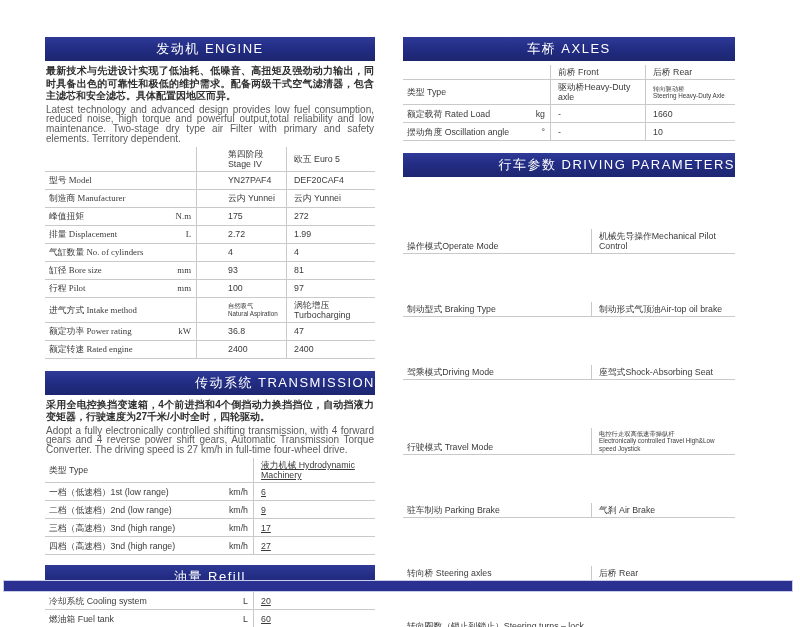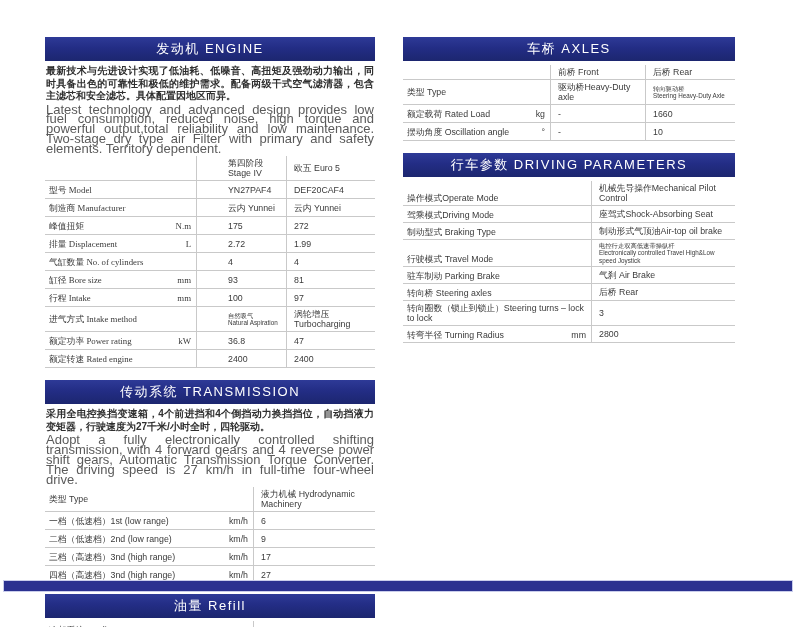--- a/index.html
+++ b/index.html
@@ -24,21 +24,21 @@
     font-weight: 400;
     background: linear-gradient(180deg, #2e3a97 0%, #232d85 45%, #1c266f 100%);
   }
   .desc { margin: 4px 1px 3px 1px; }
   .desc .zh {
     font-size: 10px; line-height: 12.5px;
     font-weight: 700; color: #2f2f2f;
     text-align: justify;
   }
   .desc .en {
-    font-size: 13px; line-height: 9.8px;
+    font-size: 10px; line-height: 9.8px;
     color: #5a5a5a;
     text-align: justify;
     margin-top: 2px;
   }
 
   .tbl { width: 100%; margin-top: 3px; }
   .trow {
     display: flex; align-items: stretch;
     border-bottom: 1px solid #c9c9c9;
     min-height: 18px;
@@ -52,27 +52,27 @@
 
   .t-engine .clabel { flex: 0 0 151px; font-family: Liberation Serif, serif; }
   .t-engine .v1 { flex: 0 0 90px; padding-left: 31px; }
   .t-engine .v2 { flex: 1; }
 
   .t-axles .clabel { flex: 0 0 147px; }
   .t-axles .v1 { flex: 0 0 95px; }
   .t-axles .v2 { flex: 1; }
 
   .t-trans .clabel { flex: 0 0 208px; }
-  .t-trans .v1 { flex: 1; }
+  .t-trans .v1 { flex: 1; text-decoration: underline; }
 
   .t-drive .trow { min-height: 17px; }
   .t-drive .clabel { flex: 0 0 188px; align-items: flex-end; }
-  .t-drive .v1 { flex: 1; }
-
-  .mt12 { margin-top: 12px; }
+  .t-drive .v1 { flex: 1; margin-top: 48px; }
+
+  .mt12 { margin-top: 12px; justify-content: flex-end; }
   .mt10 { margin-top: 10px; }
 
   .footer-bar {
     position: absolute;
     left: 3px; top: 580px;
     width: 790px; height: 12px;
     background: #2b3190;
     border: 1px solid #c9cdeb;
   }
 </style>
@@ -165,21 +165,21 @@
           </div>
           <div class="cell cval v1">
             <span>93</span>
           </div>
           <div class="cell cval v2">
             <span>81</span>
           </div>
         </div>
         <div class="trow">
           <div class="cell clabel">
-            <span class="lab">行程 Intake</span>
+            <span class="lab">行程 Pilot</span>
             <span class="unit">mm</span>
           </div>
           <div class="cell cval v1">
             <span>100</span>
           </div>
           <div class="cell cval v2">
             <span>97</span>
           </div>
         </div>
         <div class="trow">
@@ -378,32 +378,32 @@
         <div class="trow">
           <div class="cell clabel">
             <span class="lab">操作模式Operate Mode</span>
           </div>
           <div class="cell cval v1">
             <span>机械先导操作Mechanical Pilot Control</span>
           </div>
         </div>
         <div class="trow">
           <div class="cell clabel">
+            <span class="lab">制动型式 Braking Type</span>
+          </div>
+          <div class="cell cval v1">
+            <span>制动形式气顶油Air-top oil brake</span>
+          </div>
+        </div>
+        <div class="trow">
+          <div class="cell clabel">
             <span class="lab">驾乘模式Driving Mode</span>
           </div>
           <div class="cell cval v1">
             <span>座驾式Shock-Absorbing Seat</span>
-          </div>
-        </div>
-        <div class="trow">
-          <div class="cell clabel">
-            <span class="lab">制动型式 Braking Type</span>
-          </div>
-          <div class="cell cval v1">
-            <span>制动形式气顶油Air-top oil brake</span>
           </div>
         </div>
         <div class="trow">
           <div class="cell clabel">
             <span class="lab">行驶模式 Travel Mode</span>
           </div>
           <div class="cell cval v1">
             <span class="small">电控行走双高低速带操纵杆
 Electronically controlled Travel High&amp;Low speed Joystick</span>
           </div>

